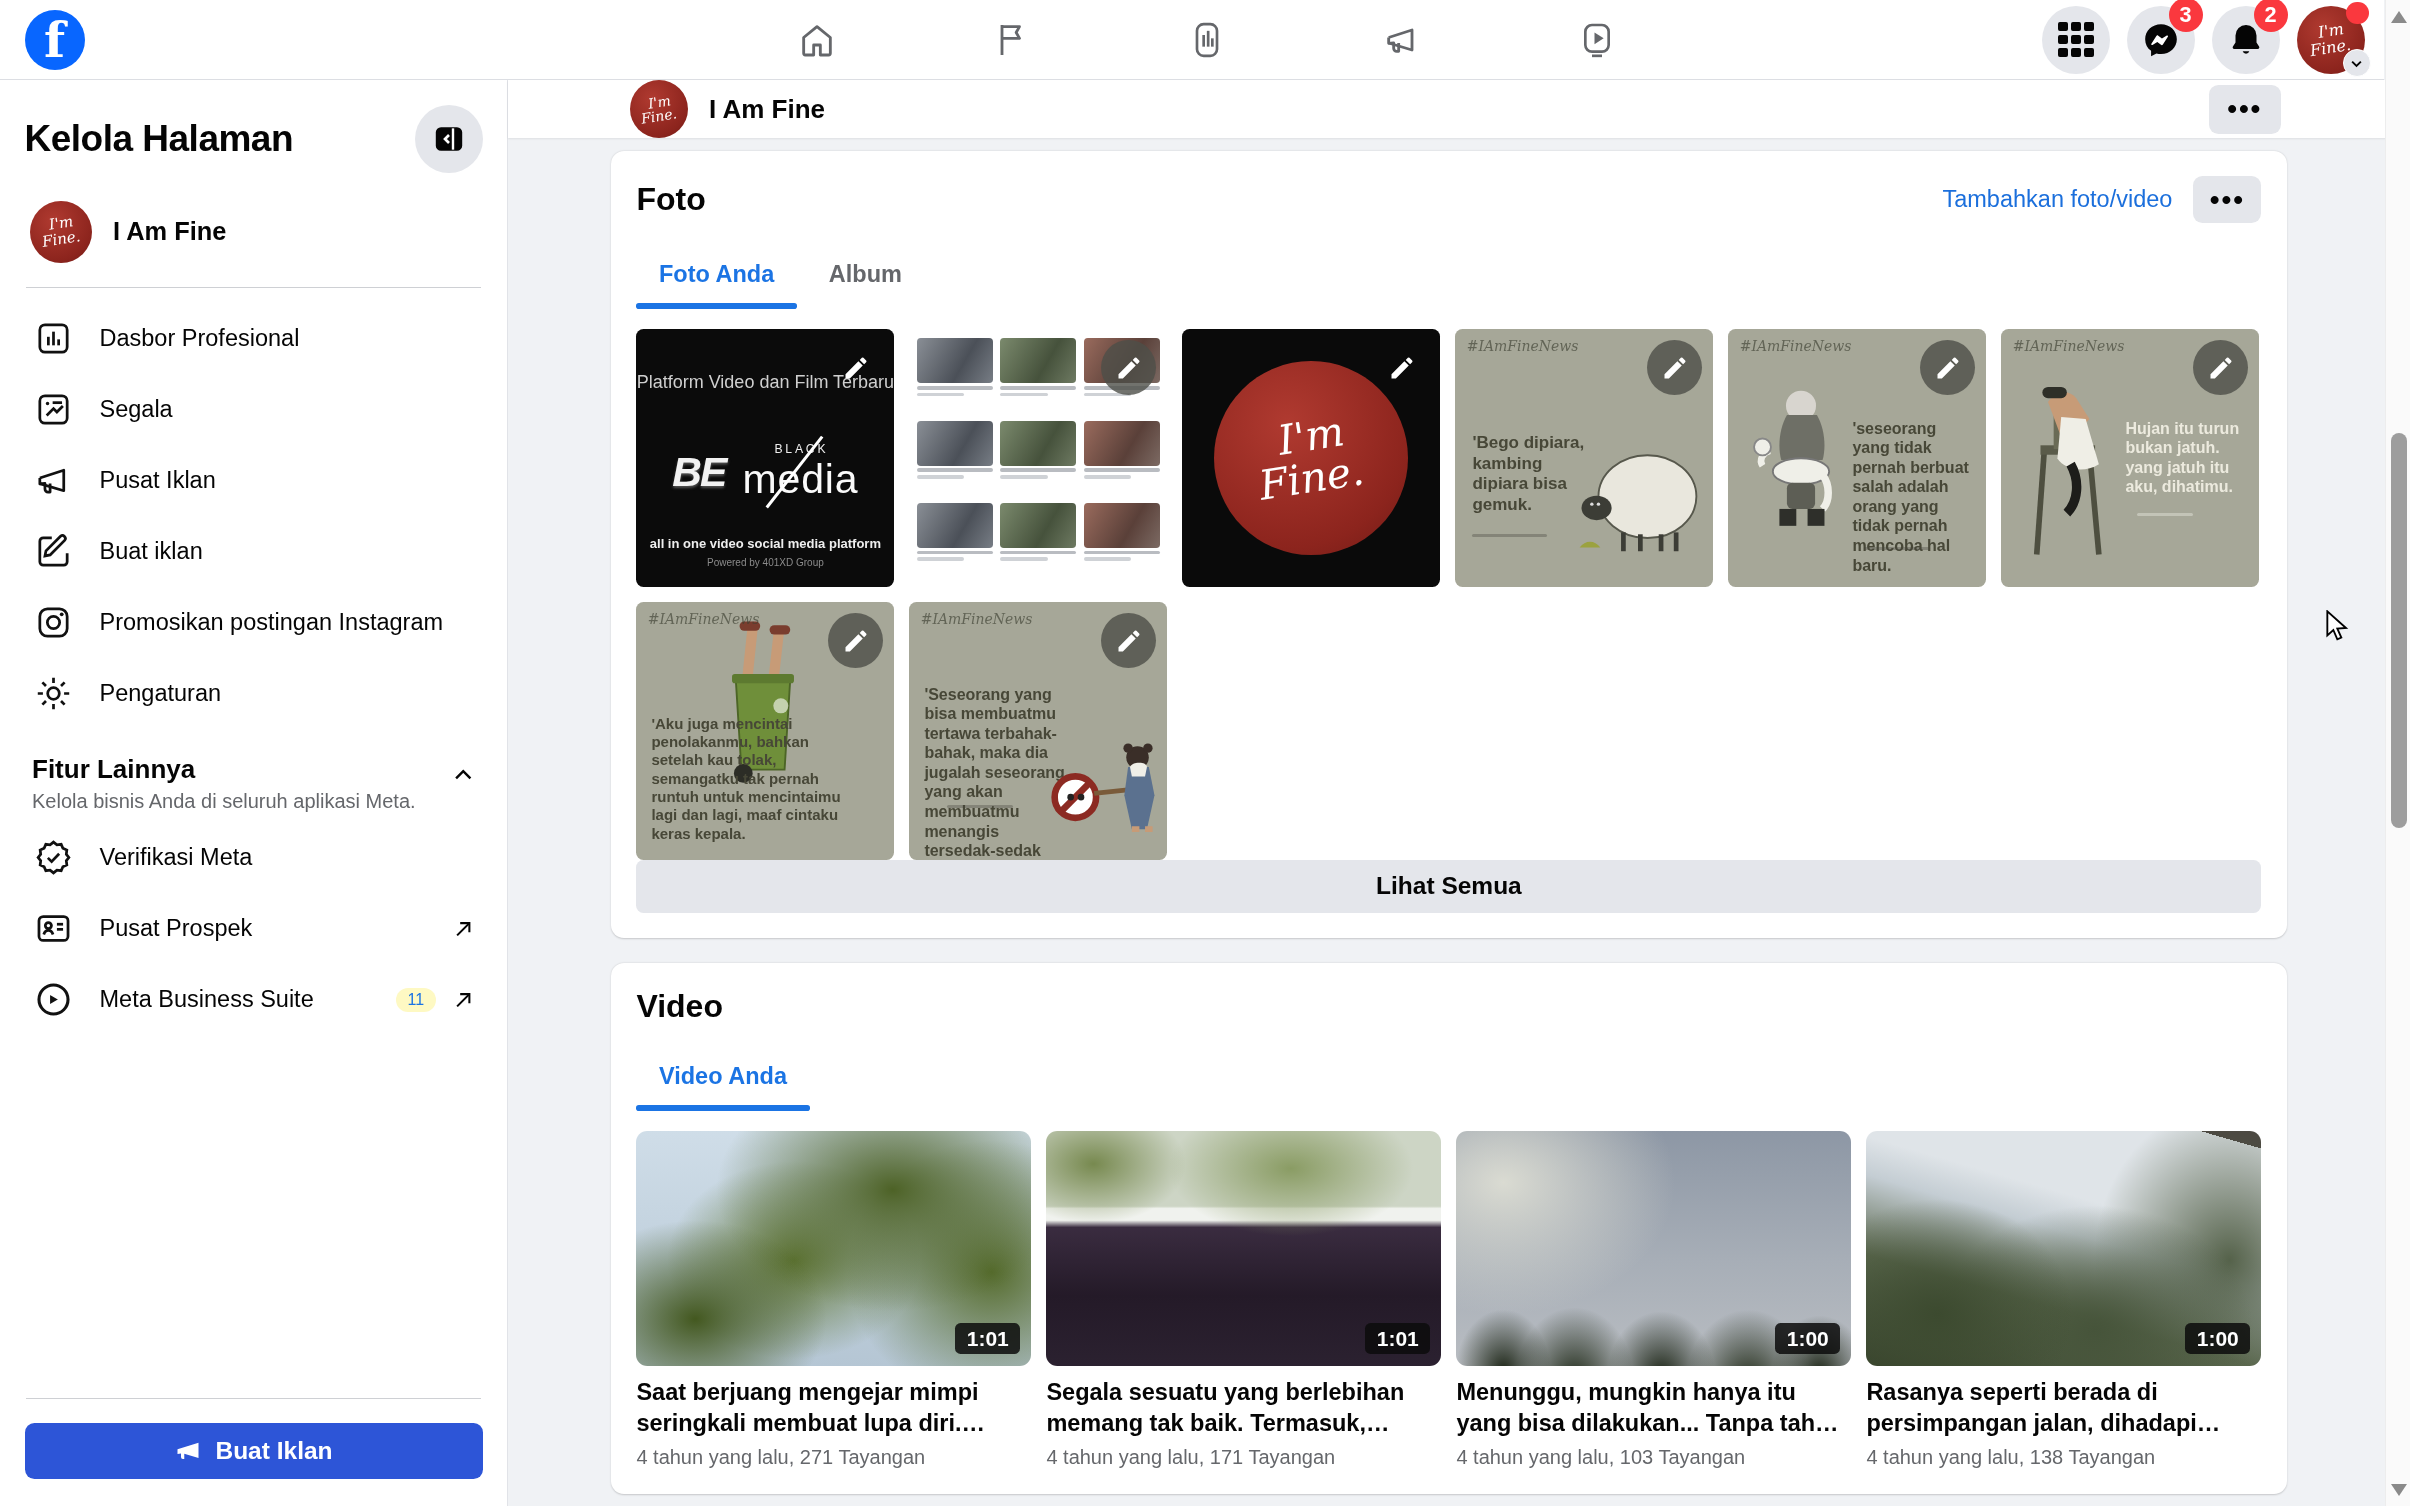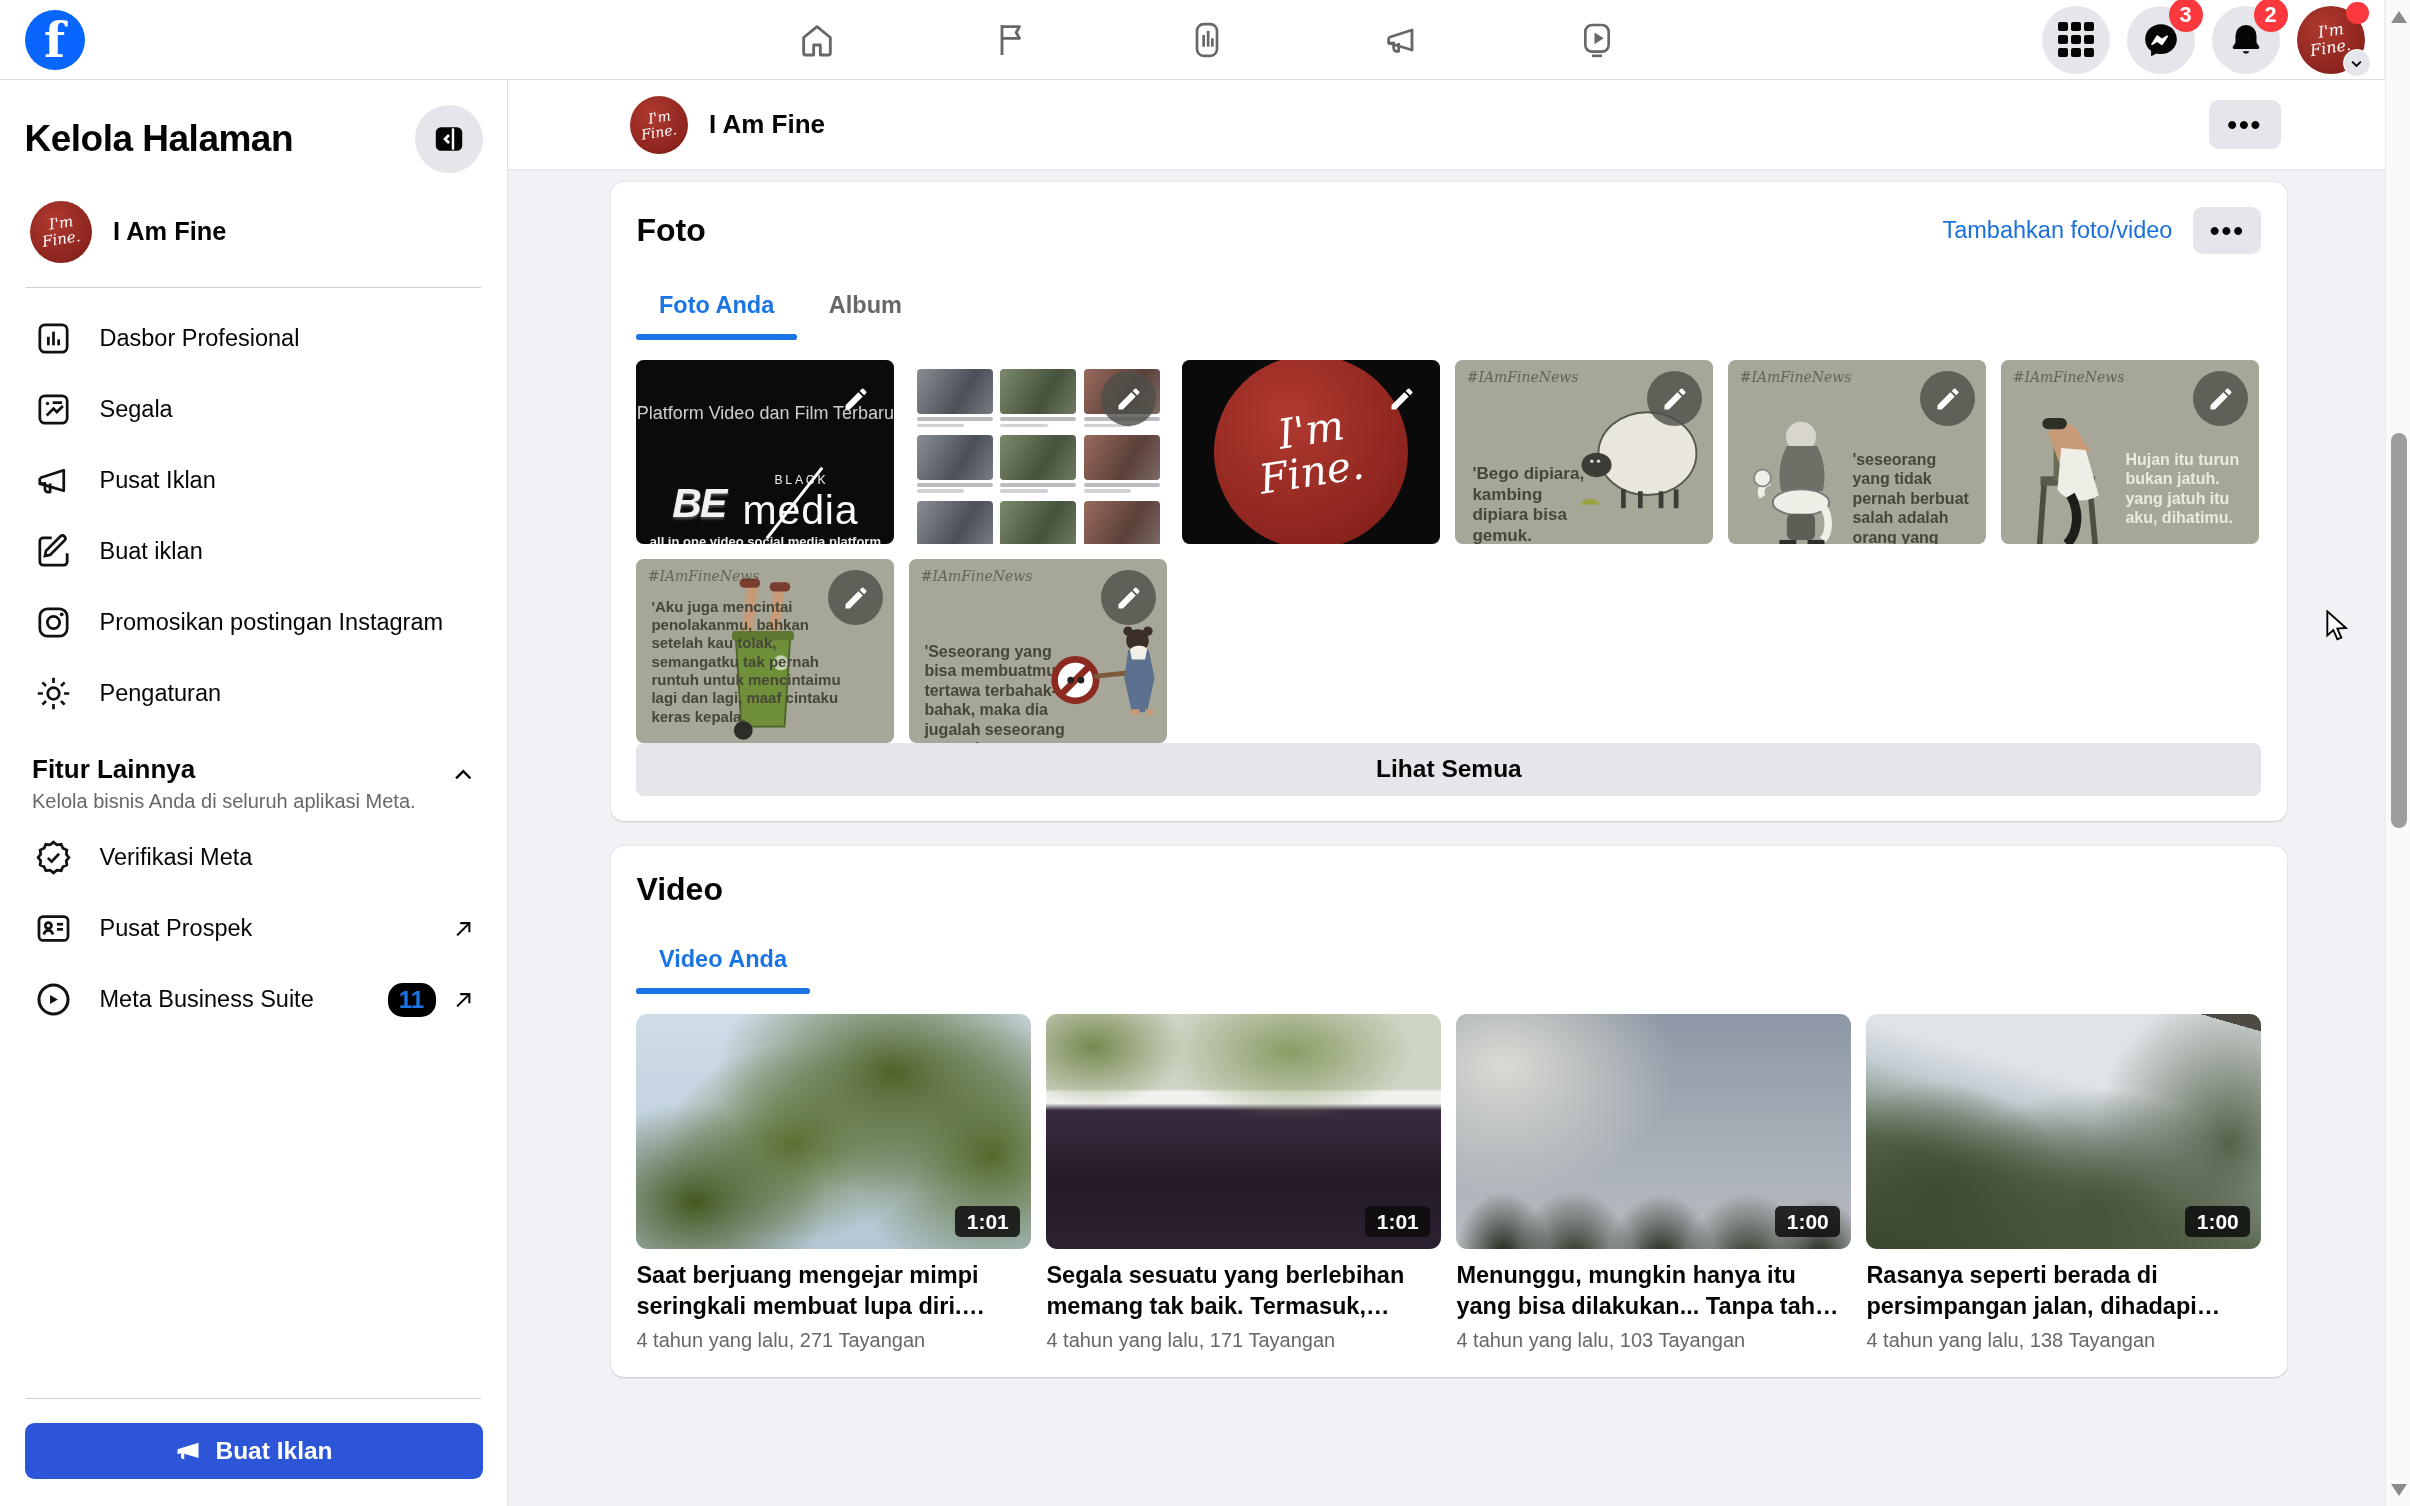--- a/index.html
+++ b/index.html
@@ -48,21 +48,21 @@
   .page-row .name { font-size:25.4px; font-weight:600; }
   .hr { border-top:0.9px solid #ced0d4; margin:0 1.9px; }
   .menu { margin-top:15px; }
   .m-item { display:flex; align-items:center; gap:24.5px; padding:14px 7.5px; border-radius:9.4px; }
   .m-item .ico { width:43px; height:43px; color:#111; display:flex; align-items:center; justify-content:center; flex:0 0 auto; }
   .m-item .lbl { font-size:23.5px; font-weight:500; }
   .more-head { display:flex; align-items:flex-start; justify-content:space-between; margin:24.5px 7.5px 5.6px 7.5px; }
   .more-title { font-size:26px; font-weight:bold; }
   .more-sub { font-size:20px; color:#65676b; margin-top:5.6px; }
   .m-item .trail { margin-left:auto; display:flex; align-items:center; gap:15px; }
-  .count-pill { background:#000000; color:#1b74e4; font-size:24px; font-weight:700; border-radius:15px; padding:2.8px 11.3px; }
+  .count-pill { background:#fef9c3; color:#1b74e4; font-size:16px; font-weight:400; border-radius:15px; padding:2.8px 11.3px; }
   .sb-bottom { margin-top:auto; }
   .ad-btn { margin-top:24.5px; width:100%; height:56px; border:0; border-radius:9.4px; background:#2d55d7; color:#fff;
             font-size:24.5px; font-weight:bold; font-family:inherit; display:flex; align-items:center; justify-content:center; gap:13px; }
 
   .main { flex:1; display:flex; flex-direction:column; }
   .main-head { background:#fff; height:89px; display:flex; align-items:center; gap:21px;
                padding:0 105px 0 122px; box-shadow:0 0.9px 1.9px rgba(0,0,0,.08); }
   .main-head .title { font-size:26px; font-weight:bold; }
   .more-pill { margin-left:auto; width:72px; height:49px; background:#e4e6eb; border-radius:9.4px; display:flex;
                align-items:center; justify-content:center; color:#050505; font-size:28px; font-weight:bold; letter-spacing:1.9px; }
@@ -72,21 +72,21 @@
   .card-h1 { font-size:32px; font-weight:bold; }
   .card-top .right { margin-left:auto; display:flex; align-items:center; gap:21px; }
   .add-link { color:#1b6fdc; font-size:23.5px; font-weight:500; }
   .tabs { display:flex; gap:9.4px; margin-top:24.5px; border-bottom:0.9px solid transparent; }
   .tab { font-size:23.5px; font-weight:600; padding:13px 22.6px 19px 22.6px; color:#65676b; position:relative; }
   .tab.active { color:#1b74e4; }
   .tab.active::after { content:""; position:absolute; left:0; right:0; bottom:-1.9px; height:5.6px; background:#1b74e4; border-radius:2.8px; }
 
   
   .pgrid { margin-top:21px; display:grid; grid-template-columns:repeat(6,258px); gap:15px; }
-  .ph { width:258px; height:184px; border-radius:7.5px; position:relative; overflow:hidden; background:#a6a798; }
+  .ph { width:258px; height:258px; border-radius:7.5px; position:relative; overflow:hidden; background:#a6a798; }
   .edit-btn { position:absolute; top:11.3px; right:11.3px; width:55px; height:55px; border-radius:50%;
               background:rgba(78,79,73,.8); display:flex; align-items:center; justify-content:center; z-index:3; }
   .edit-btn.bare { background:transparent; }
   .wm { position:absolute; top:9.4px; left:11.3px; font-family:"DejaVu Serif",serif; font-style:italic; font-size:14px;
         color:rgba(62,64,50,.65); z-index:2; }
   .quote { font-weight:bold; color:#474737; line-height:1.22; }
   .attr-line { height:2.8px; background:rgba(70,70,60,.35); border-radius:1.9px; margin-top:9.4px; }
 
   .ph-black { background:#0b0b0b; color:#ddd; display:flex; flex-direction:column; align-items:center; padding:19px 9.4px; }
   .ph-black .l1 { font-size:18px; color:#cfcfcf; margin-top:24.5px; white-space:nowrap; }

